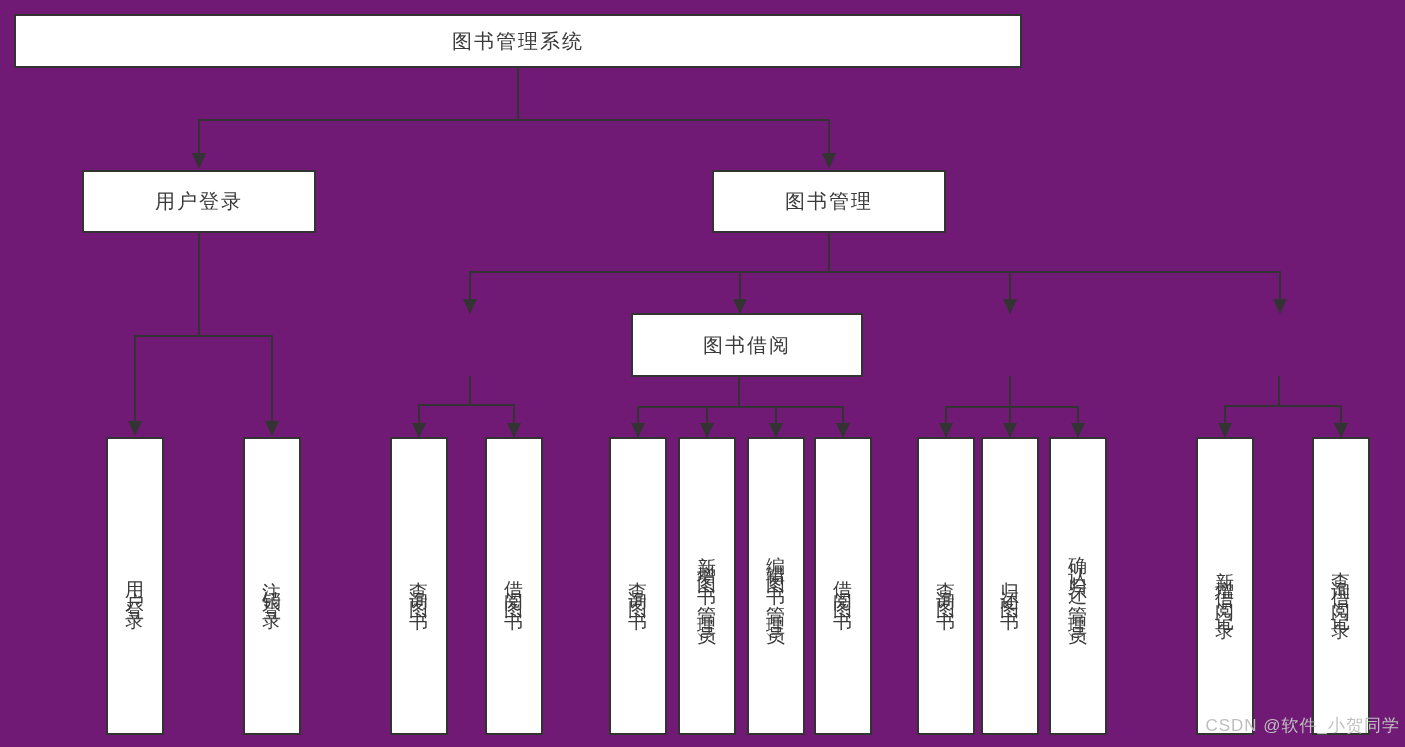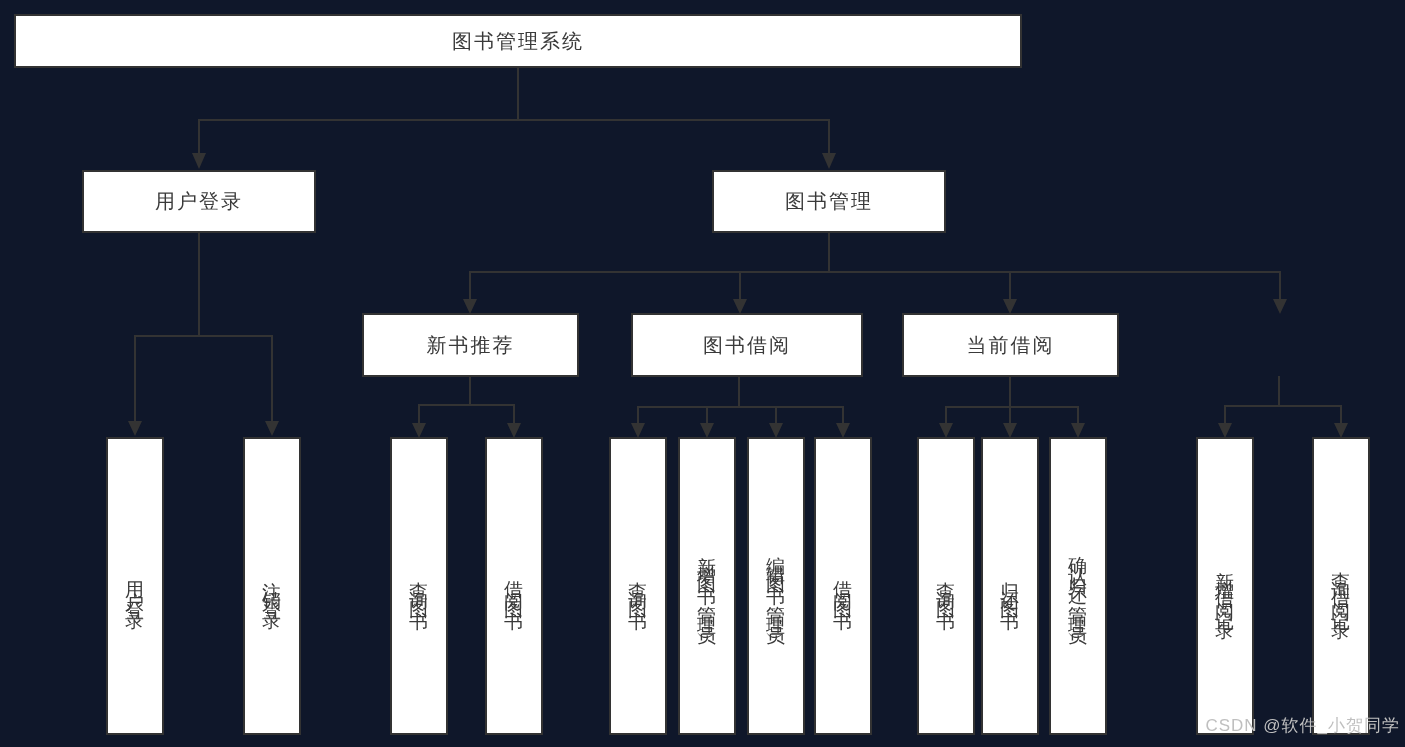--- a/index.html
+++ b/index.html
@@ -5,21 +5,21 @@
   html, body {
     margin: 0;
     padding: 0;
     background: #ffffff;
     font-family: "Liberation Sans", "DejaVu Sans", sans-serif;
   }
   #canvas {
     position: relative;
     width: 1405px;
     height: 747px;
-    background: #0f172a;
+    background: #701a75;
     overflow: hidden;
   }
   #connector-layer {
     position: absolute;
     left: 0;
     top: 0;
     width: 1405px;
     height: 747px;
     pointer-events: none;
   }
@@ -121,28 +121,22 @@
     <span>图书管理系统</span>
   </div>
 
   <div class="node h" style="left:82px;top:170px;width:234px;height:63px">
     <span>用户登录</span>
   </div>
   <div class="node h" style="left:712px;top:170px;width:234px;height:63px">
     <span>图书管理</span>
   </div>
 
-  <div class="node h" style="left:362px;top:313px;width:217px;height:64px">
-    <span>新书推荐</span>
-  </div>
   <div class="node h" style="left:631px;top:313px;width:232px;height:64px">
     <span>图书借阅</span>
-  </div>
-  <div class="node h" style="left:902px;top:313px;width:217px;height:64px">
-    <span>当前借阅</span>
   </div>
 
   <div class="node v" style="left:106px;top:437px;width:58px;height:298px">
     <span>用户登录</span>
   </div>
   <div class="node v" style="left:243px;top:437px;width:58px;height:298px">
     <span>注销登录</span>
   </div>
 
   <div class="node v" style="left:390px;top:437px;width:58px;height:298px">

